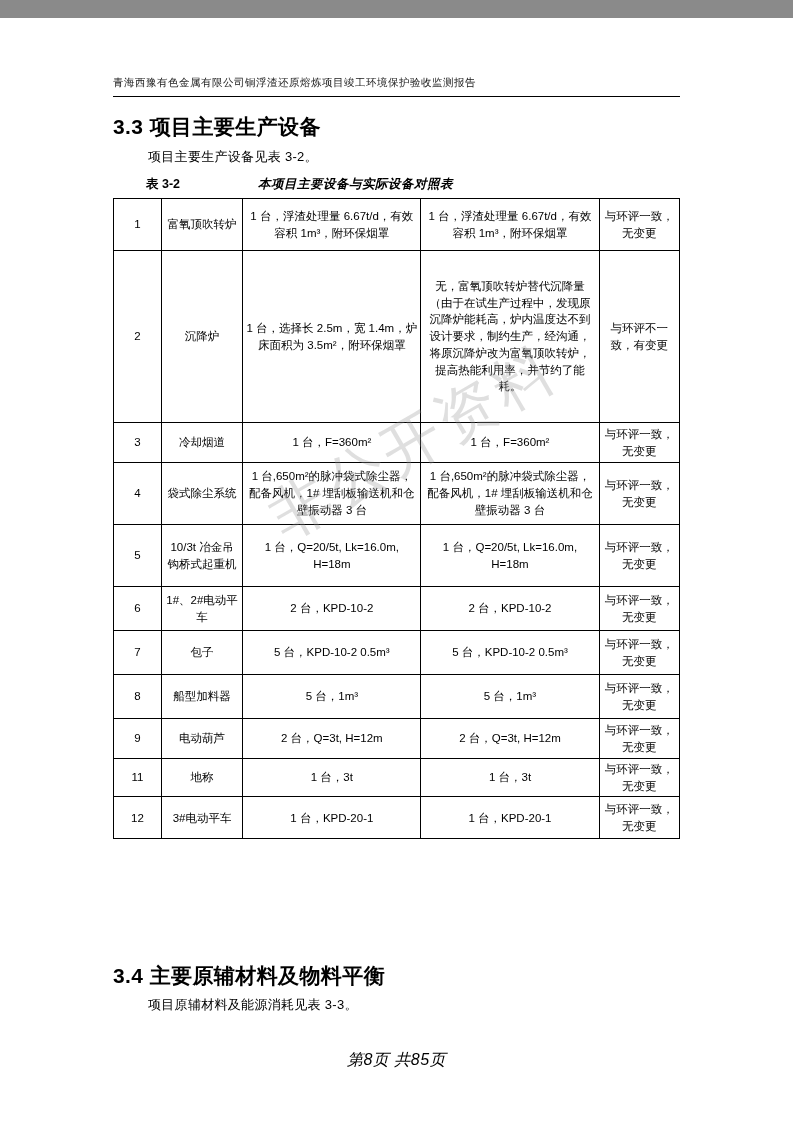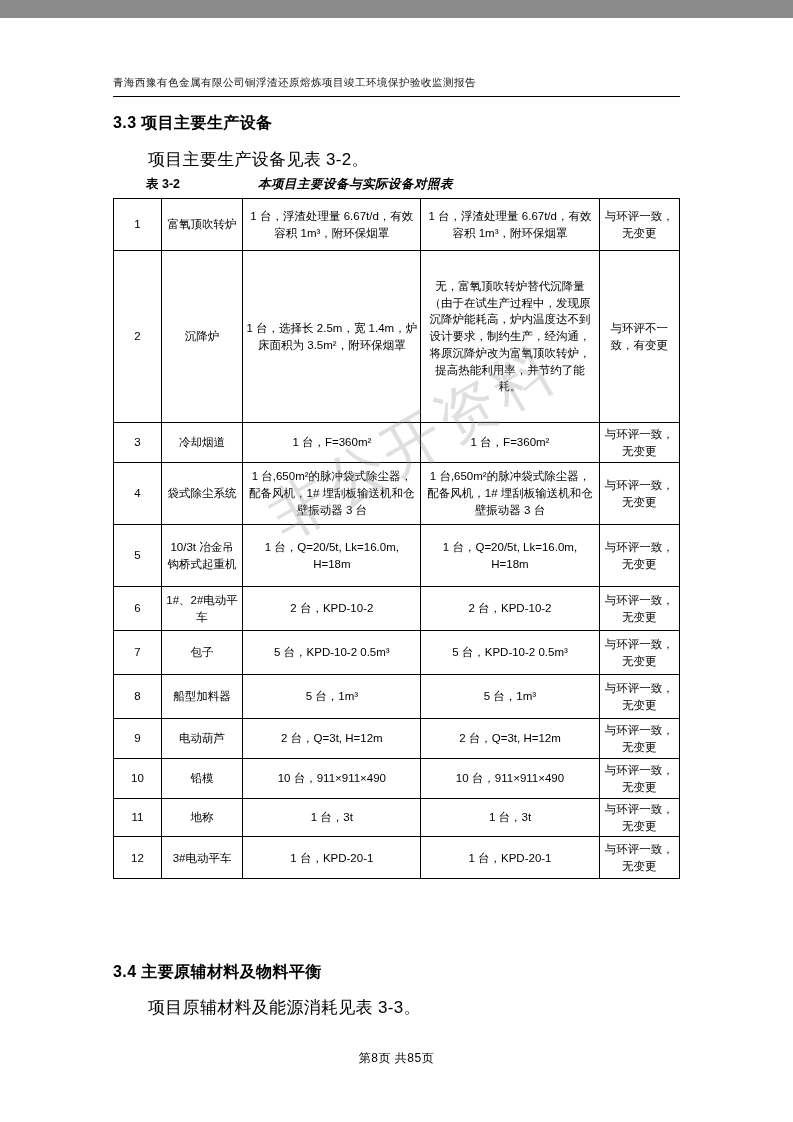--- a/index.html
+++ b/index.html
@@ -39,31 +39,31 @@
   }
   .header-rule {
     position: absolute;
     left: 113px;
     top: 78px;
     width: 567px;
     border-bottom: 1px solid #000;
   }
   .sec-heading {
     position: absolute;
-    font-size: 16px;
+    font-size: 21px;
     font-weight: bold;
     color: #000;
     letter-spacing: 0.4px;
     white-space: nowrap;
   }
   #sec33 { left: 113px; top: 95px; }
   #sec34 { left: 113px; top: 944px; }
   .body-para {
     position: absolute;
-    font-size: 17px;
+    font-size: 13px;
     color: #000;
     letter-spacing: 0.3px;
     white-space: nowrap;
   }
   #para1 { left: 148px; top: 130px; }
   #para2 { left: 148px; top: 978px; }
 
   .table-caption {
     position: absolute;
     left: 113px;
@@ -112,23 +112,24 @@
   td.c2 { width: 168px; }
   td.c3 { width: 168px; }
   td.c4 { width: 72px; }
 
   .footer {
     position: absolute;
     left: 0;
     top: 1032px;
     width: 793px;
     text-align: center;
-    font-size: 12px;
+    font-size: 16px;
     color: #000;
     letter-spacing: 0.5px;
+    font-style: italic;
   }
 
   
   .watermark {
     position: absolute;
     left: 255px;
     top: 470px;
     font-size: 60px;
     color: rgba(150,150,150,0.30);
     font-family: "Liberation Serif", serif;
@@ -223,27 +224,20 @@
         </tr>
 
         <tr style="height:40px">
           <td class="c0">9</td>
           <td class="c1">电动葫芦</td>
           <td class="c2">2 台，Q=3t, H=12m</td>
           <td class="c3">2 台，Q=3t, H=12m</td>
           <td class="c4">与环评一致，无变更</td>
         </tr>
 
-        <tr style="height:40px">
-          <td class="c0">10</td>
-          <td class="c1">铅模</td>
-          <td class="c2">10 台，911×911×490</td>
-          <td class="c3">10 台，911×911×490</td>
-          <td class="c4">与环评一致，无变更</td>
-        </tr>
 
         <tr style="height:36px">
           <td class="c0">11</td>
           <td class="c1">地称</td>
           <td class="c2">1 台，3t</td>
           <td class="c3">1 台，3t</td>
           <td class="c4">与环评一致，无变更</td>
         </tr>
 
         <tr style="height:42px">

